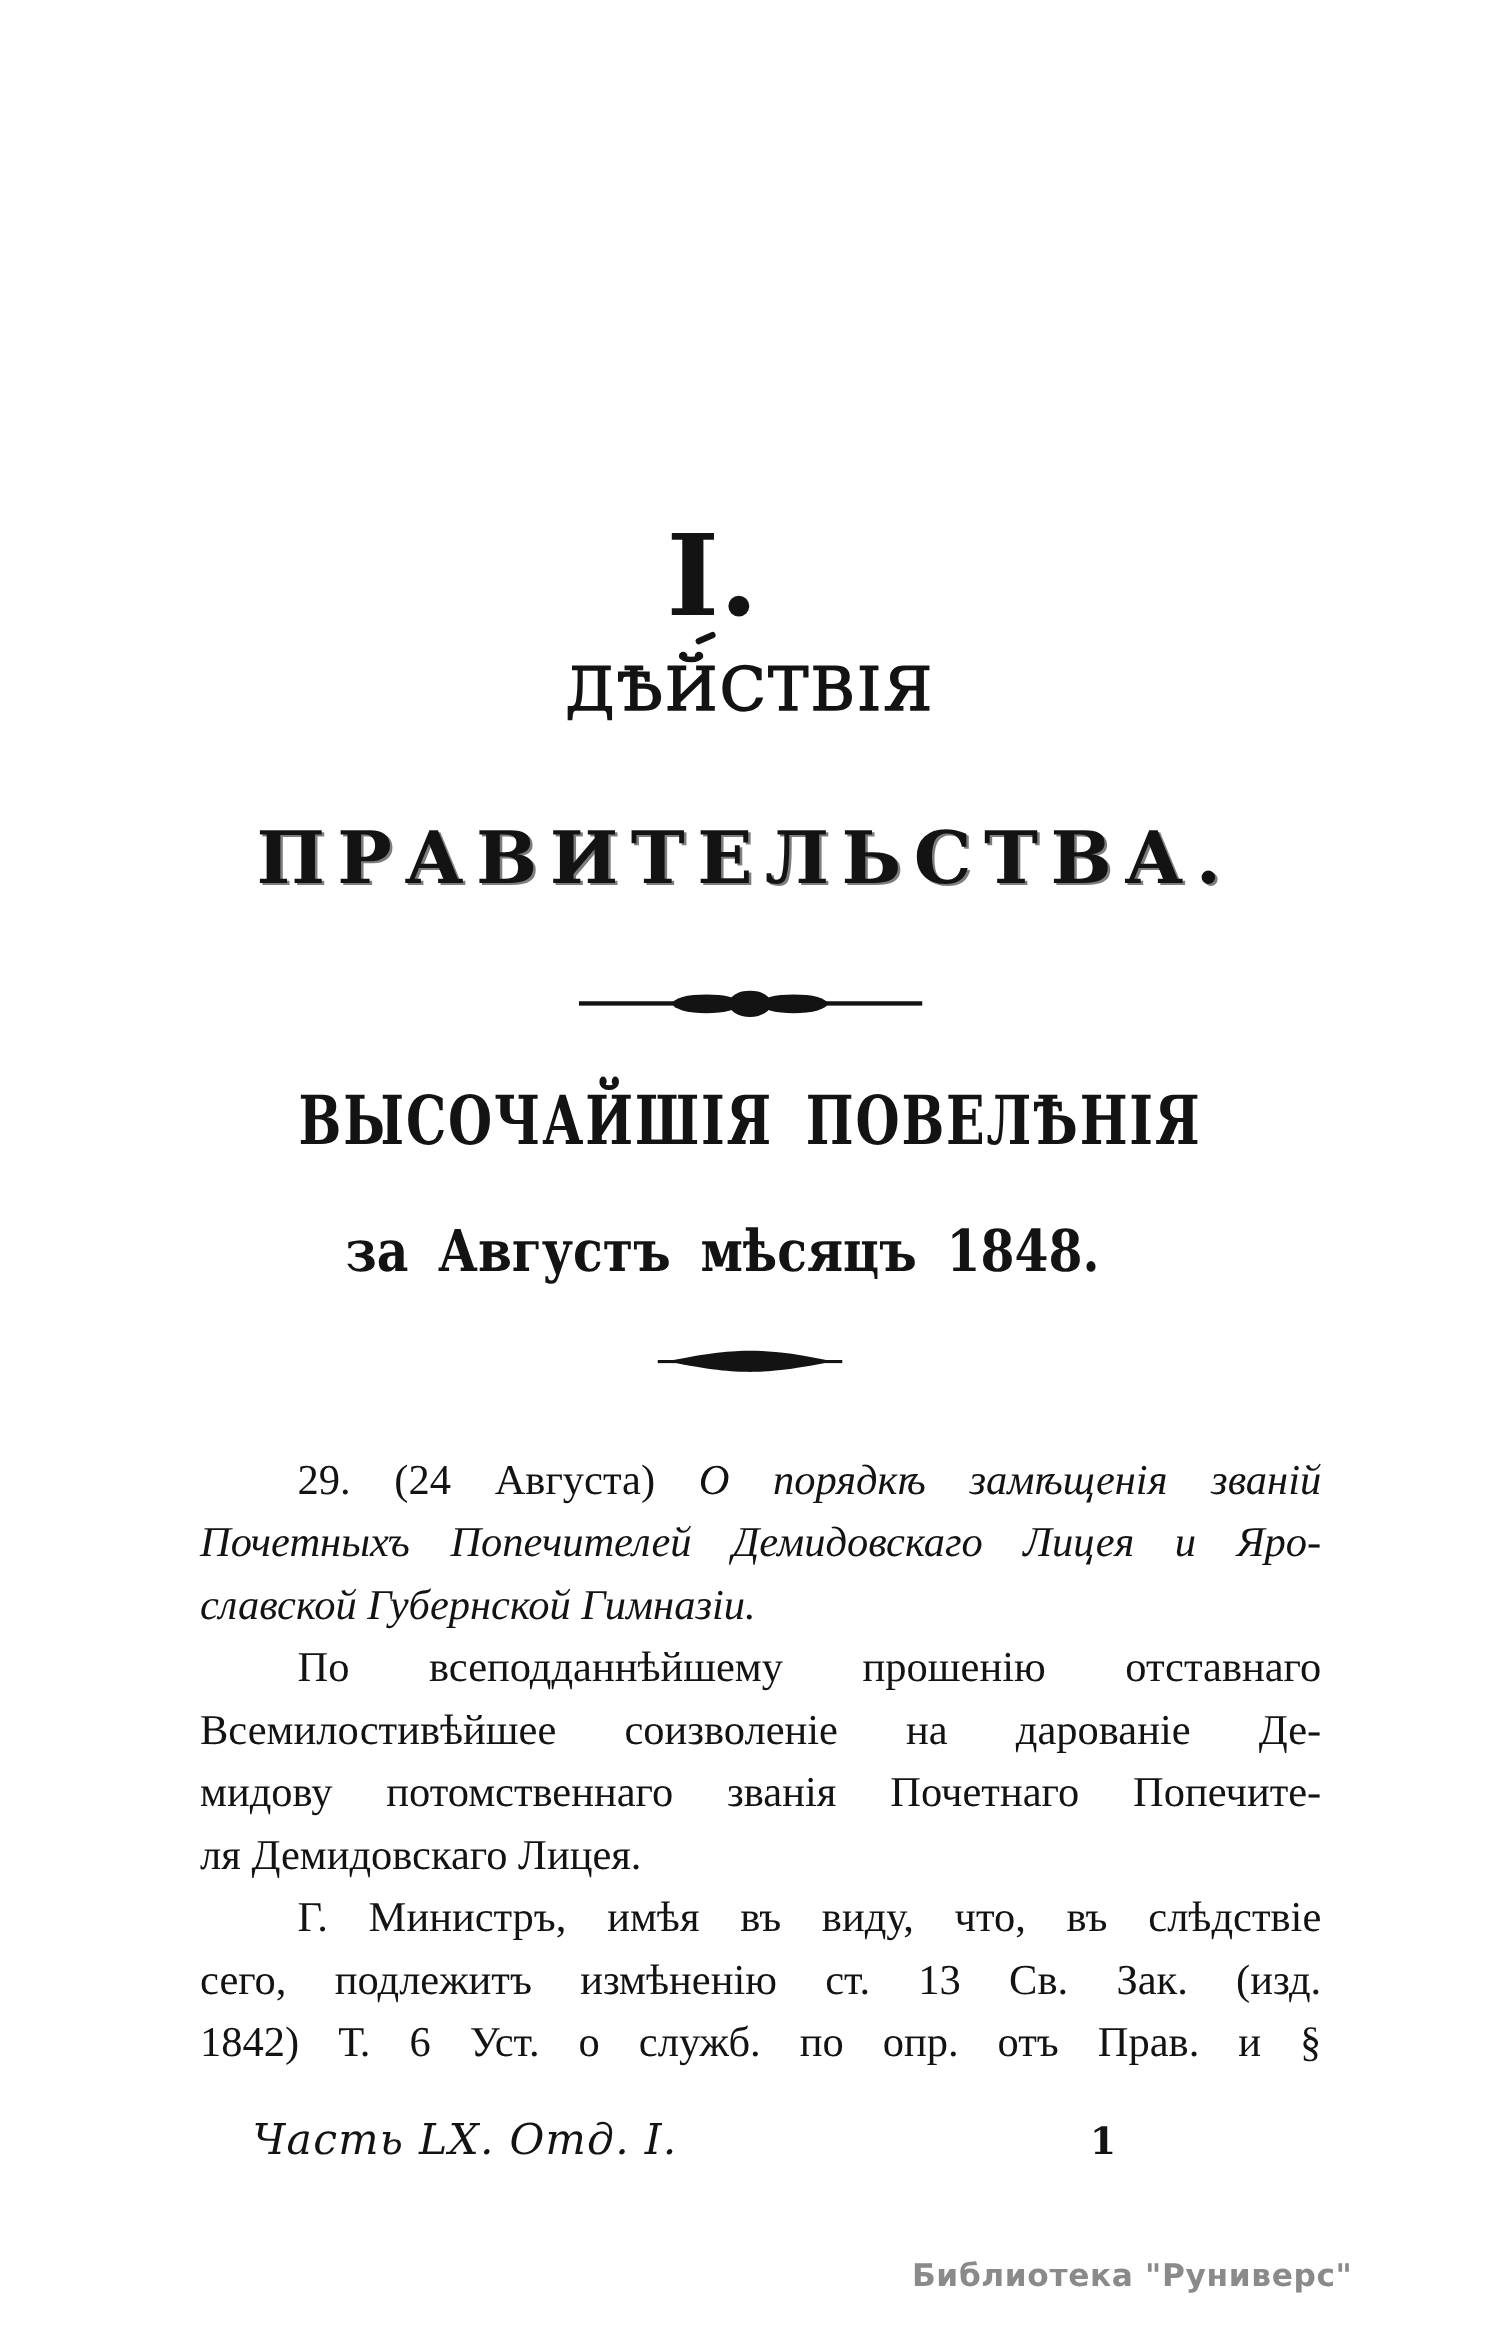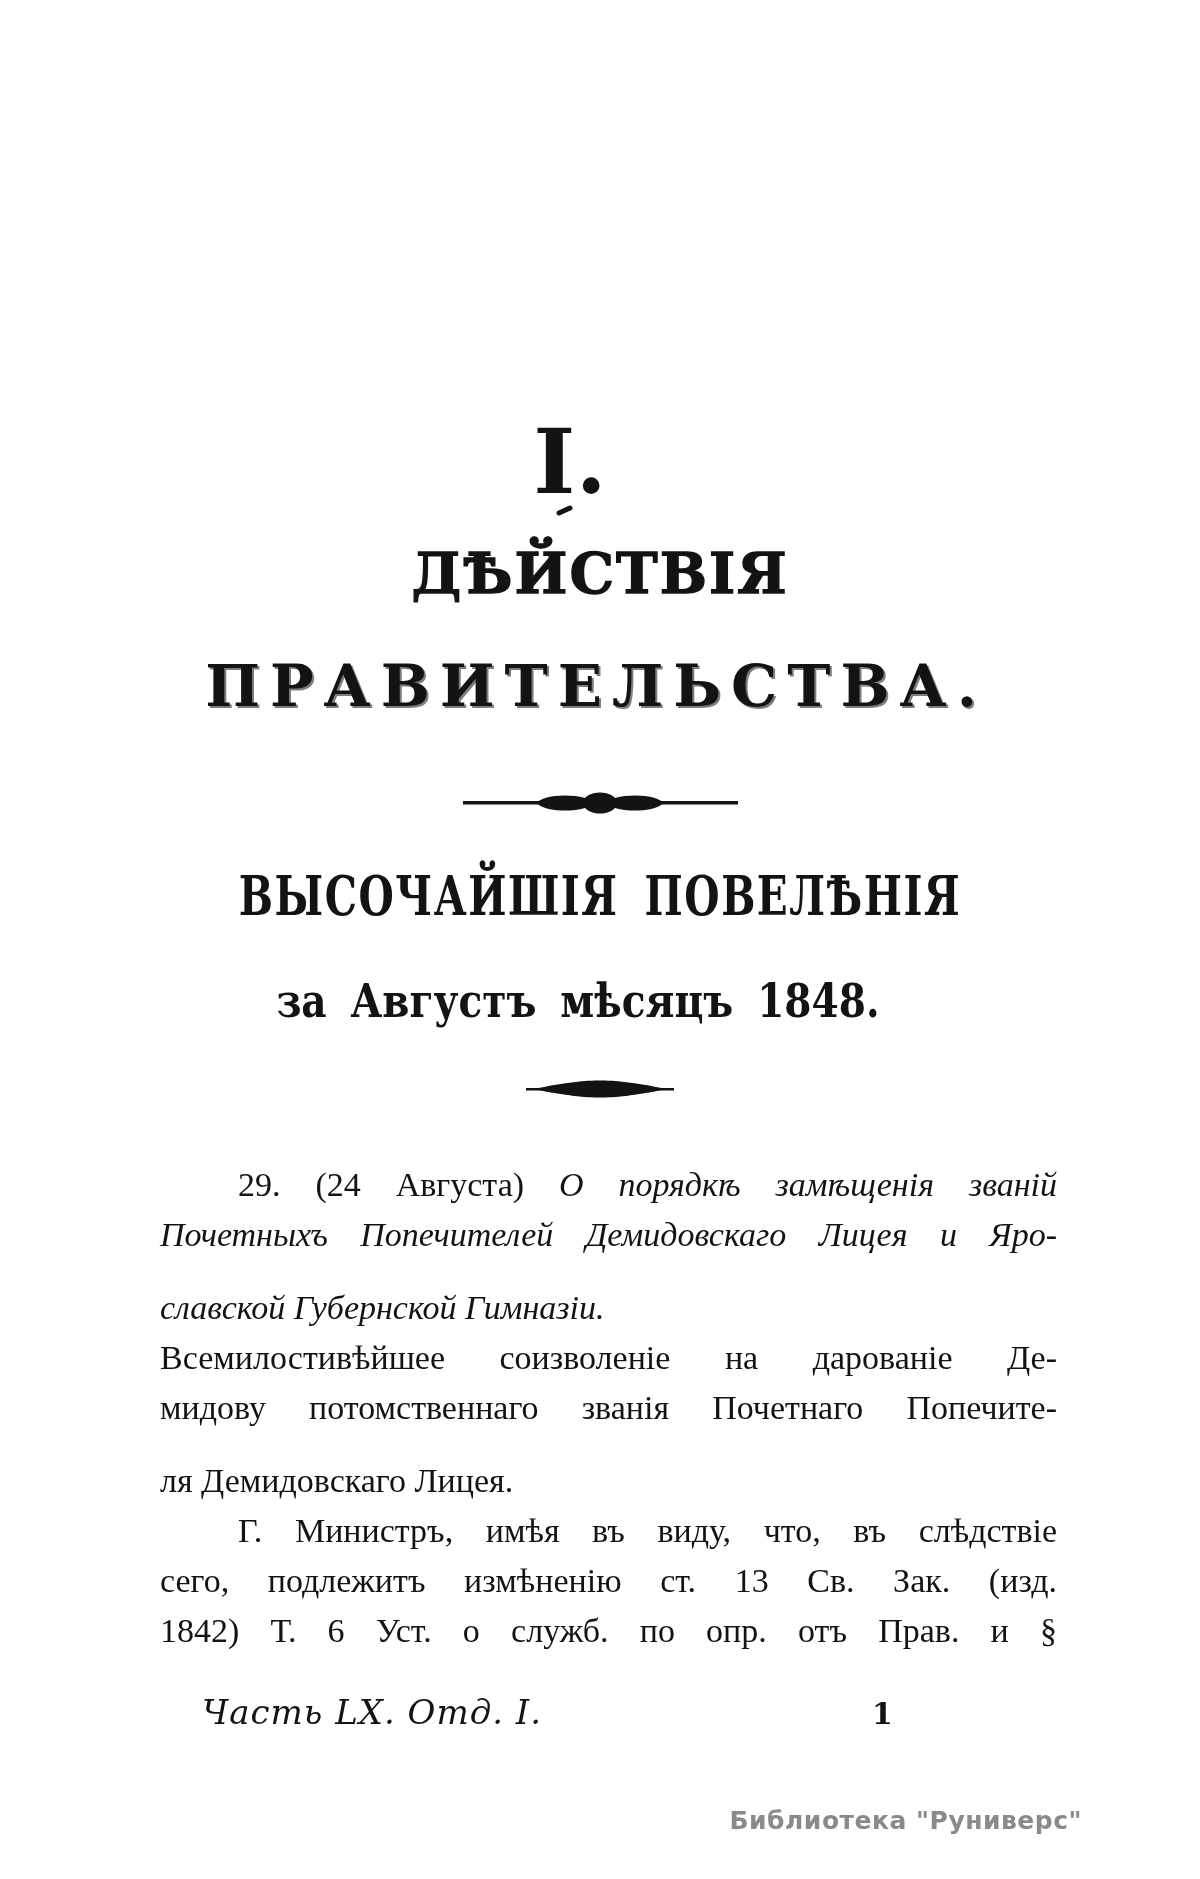--- a/index.html
+++ b/index.html
@@ -29,23 +29,23 @@
     position: absolute;
     left: 556px;
     top: 508px;
     width: 17px;
     height: 5px;
     background: #131313;
     border-radius: 3px;
     transform: rotate(-24deg);
   }
   .main-title {
-    top: 540px;
-    font-size: 56px;
-    font-weight: bold;
+    top: 524px;
+    font-size: 48px;
+    font-weight: normal;
     letter-spacing: 2px;
     -webkit-text-stroke: 1.3px #131313;
   }
   .main-title-2 {
     top: 652px;
     font-size: 58px;
     font-weight: bold;
     letter-spacing: 10px;
     transform: translateX(-4px);
     text-shadow: 2px 2px 0 rgba(19,19,19,0.55);
@@ -76,21 +76,21 @@
     width: 897px;
     font-size: 34px;
     line-height: 50px;
     font-family: Liberation Serif, serif;
   }
   .line {
     height: 50px;
     text-align: justify;
     text-align-last: justify;
   }
-  .line.plain { text-align-last: left; margin-top: 23px; }
+  .line.plain { text-align-last: left; }
   .line.indent { text-indent: 78px; }
   .i { font-style: italic; }
   .footer-left {
     position: absolute;
     left: 202px;
     top: 1692px;
     font-size: 34px;
     font-style: italic;
     letter-spacing: 1px;
   }
@@ -147,20 +147,21 @@
         <rect x="0" y="9" width="148" height="2.5"></rect>
         <path d="M8 10 C 40 3 60 1.5 74 1.5 C 88 1.5 108 3 140 10 C 108 17 88 18.5 74 18.5 C 60 18.5 40 17 8 10 Z"></path>
       </g>
     </svg>
   </div>
 
   <div class="body-block">
     <div class="line indent"><span class="r">29. (24 Августа) </span><span class="i">О порядкѣ замѣщенія званій</span></div>
     <div class="line"><span class="i">Почетныхъ Попечителей Демидовскаго Лицея и Яро-</span></div>
     <div class="line plain"><span class="i">славской Губернской Гимназіи.</span></div>
+    <div class="line indent"><span class="r">По всеподданнѣйшему прошенію отставнаго</span></div>
     <div class="line"><span class="r">Всемилостивѣйшее соизволеніе на дарованіе Де-</span></div>
     <div class="line"><span class="r">мидову потомственнаго званія Почетнаго Попечите-</span></div>
     <div class="line plain"><span class="r">ля Демидовскаго Лицея.</span></div>
     <div class="line indent"><span class="r">Г. Министръ, имѣя въ виду, что, въ слѣдствіе</span></div>
     <div class="line"><span class="r">сего, подлежитъ измѣненію ст. 13 Св. Зак. (изд.</span></div>
     <div class="line"><span class="r">1842) Т. 6 Уст. о служб. по опр. отъ Прав. и §</span></div>
   </div>
 
   <div class="footer-left">Часть LX. Отд. I.</div>
 

